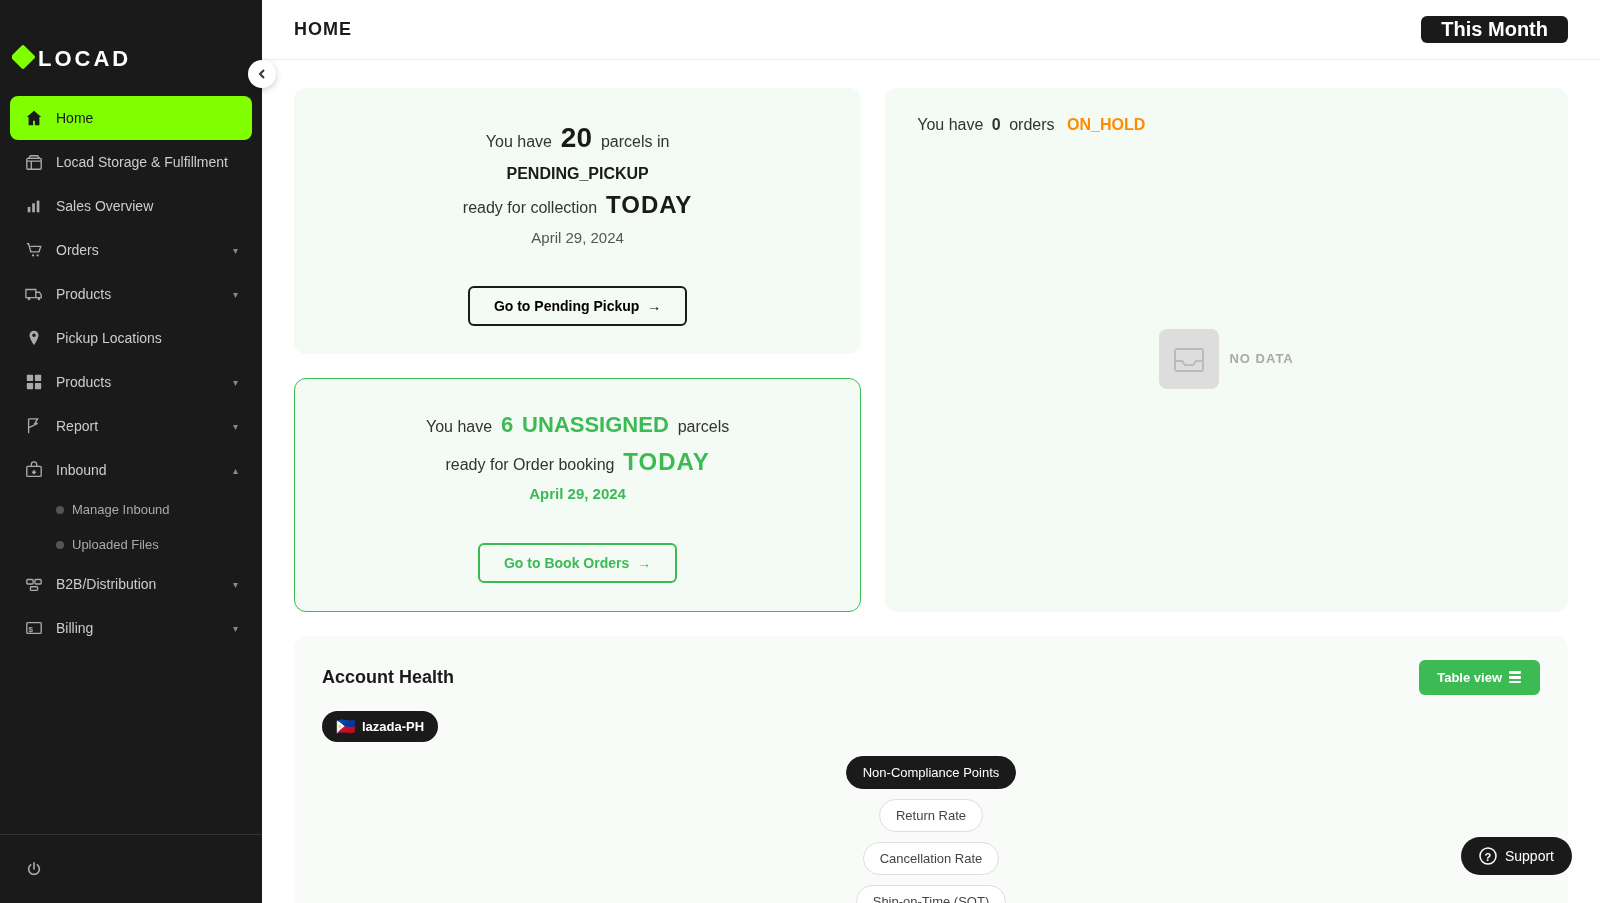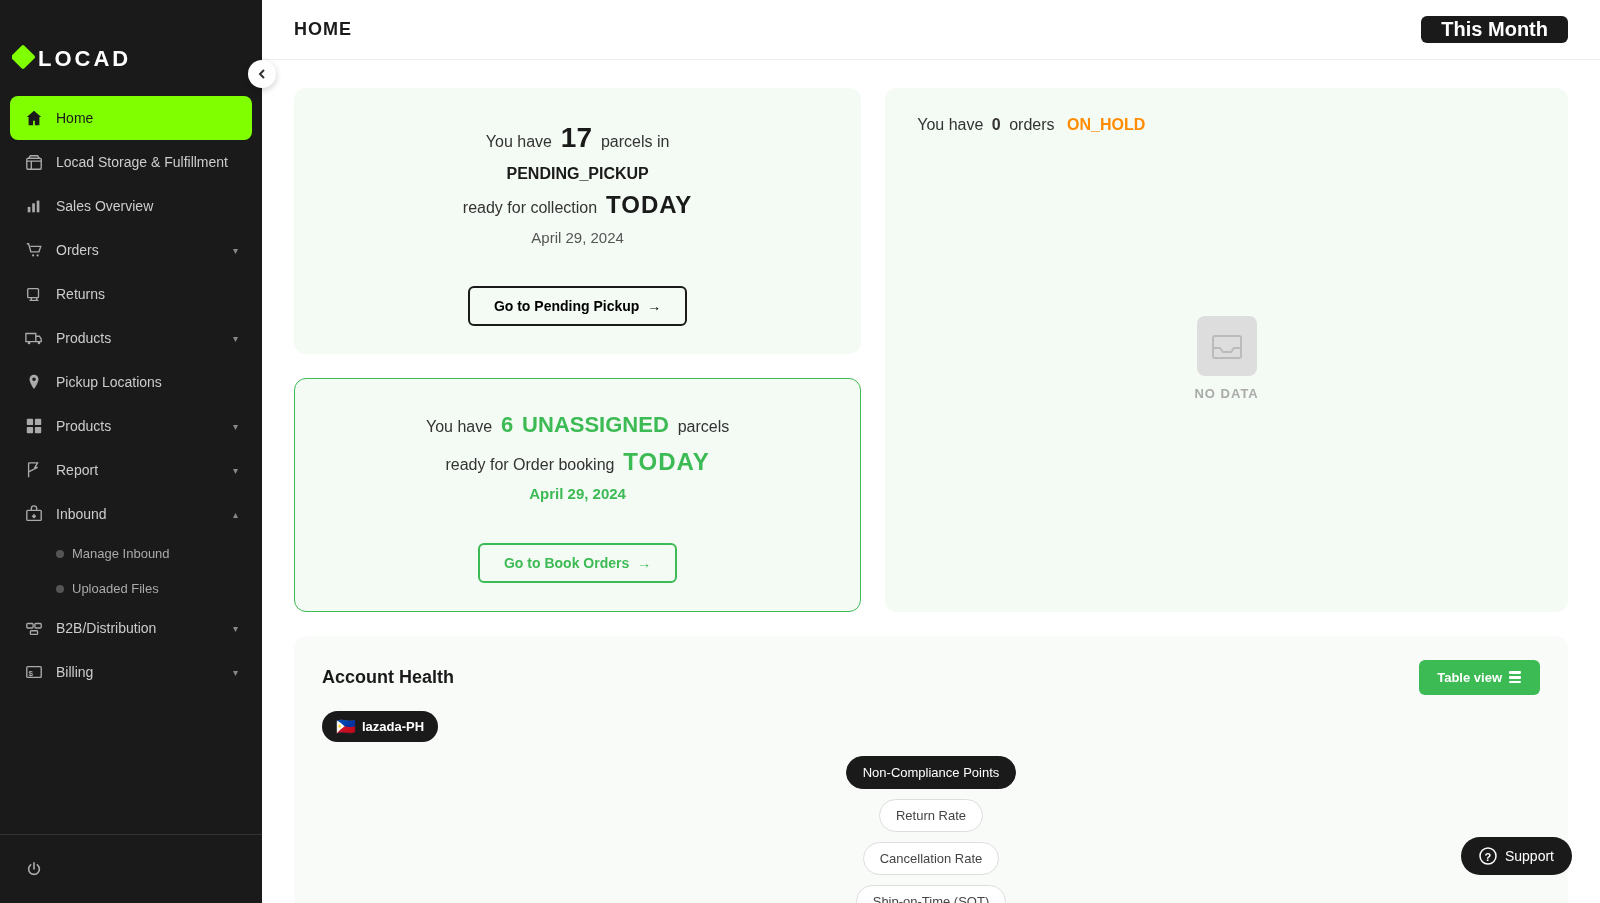--- a/index.html
+++ b/index.html
@@ -146,21 +146,20 @@
       flex: 1;
       min-height: 220px;
       display: flex;
       flex-direction: column;
     }
     .hold-title { font-size: 16px; color: #333; }
     .on-hold-badge { color: #ff8c00; font-weight: 700; font-size: 16px; }
     .no-data-area {
       flex: 1;
       display: flex;
-      flex-direction: column;
       align-items: center;
       justify-content: center;
       gap: 10px;
     }
     .no-data-icon {
       width: 60px;
       height: 60px;
       background: #ddd;
       border-radius: 8px;
       display: flex;
@@ -321,29 +320,20 @@
         <svg viewBox="0 0 20 20">
             <path d="M2 3h2l2.5 9h9l2-6H6" stroke="#aaa" stroke-width="1.5" fill="none"></path>
             <circle cx="9" cy="16" r="1.2" fill="#aaa"></circle>
             <circle cx="14" cy="16" r="1.2" fill="#aaa"></circle>
           </svg>
       </span>
       <span class="nav-label">Orders</span>
       <span class="chevron">▾</span>
     </div>
 
-    <div class="nav-item">
-      <span class="nav-icon">
-        <svg viewBox="0 0 20 20">
-            <rect x="3" y="4" width="12" height="10" rx="1" fill="none" stroke="#aaa" stroke-width="1.5"></rect>
-            <path d="M7 14v3M13 14v3M5 17h10" stroke="#aaa" stroke-width="1.5"></path>
-          </svg>
-      </span>
-      <span class="nav-label">Returns</span>
-    </div>
 
     <div class="nav-item">
       <span class="nav-icon">
         <svg viewBox="0 0 20 20">
             <path d="M1 5h11v9H1zM12 8h4l2 3v3h-6z" stroke="#aaa" stroke-width="1.5" fill="none"></path>
             <circle cx="4.5" cy="15.5" r="1.5" fill="#aaa"></circle>
             <circle cx="15.5" cy="15.5" r="1.5" fill="#aaa"></circle>
           </svg>
       </span>
       <span class="nav-label">Products</span>
@@ -445,21 +435,21 @@
   </header>
 
   <div class="content">
     <div class="cards-row">
 
       <div style="display:flex; flex-direction:column; gap:24px; flex:1.1;">
 
         <div class="card">
           <div class="card-text">
             <span>You have</span>
-            &nbsp;<span class="bold-num">17</span>&nbsp;
+            &nbsp;<span class="bold-num">20</span>&nbsp;
             <span>parcels in</span>
             <br>
             <span class="status-badge">PENDING_PICKUP</span>
             <br>
             <span>ready for collection</span>
             &nbsp;<span class="today-badge">TODAY</span>
             <br>
             <span class="date-text">April 29, 2024</span>
           </div>
           <div style="display:flex; justify-content:center; margin-top:18px;">

